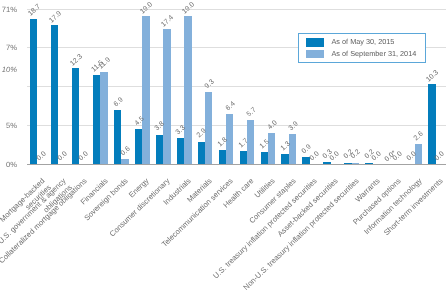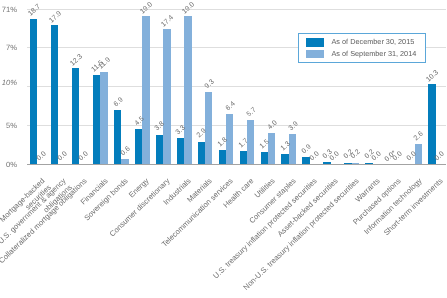--- a/index.html
+++ b/index.html
@@ -37,21 +37,21 @@
   <div class="plot" id="grid-layer">
       <div class="axisline" style="left: 27px; top: 164px; width: 419px;"></div>
       <div class="gridline" style="left: 27px; top: 125px; width: 419px;"></div>
       <div class="gridline" style="left: 27px; top: 86px; width: 419px;"></div>
       <div class="gridline" style="left: 27px; top: 47px; width: 419px;"></div>
       <div class="gridline" style="left: 27px; top: 9px; width: 419px;"></div>
     </div>
   <div class="plot" id="ytick-layer">
       <div class="ytick" style="left: 0px; width: 17px; top: 161.1px;">0%</div>
       <div class="ytick" style="left: 0px; width: 17px; top: 122.2px;">5%</div>
-      <div class="ytick" style="left: 0px; width: 17px; top: 79px; font-style: italic;">10%</div>
+      <div class="ytick" style="left: 0px; width: 17px; top: 66px; font-style: italic;">10%</div>
       <div class="ytick" style="left: 0px; width: 17px; top: 44.4px;">7%</div>
       <div class="ytick" style="left: 0px; width: 17px; top: 5.5px;">71%</div>
     </div>
   <div class="plot" id="bar-layer">
       <div class="bar" style="left: 30.075px; width: 7.4px; top: 18.614px; height: 145.486px; background: rgb(3, 125, 188);"></div>
       <div class="bar" style="left: 51.025px; width: 7.4px; top: 24.838px; height: 139.262px; background: rgb(3, 125, 188);"></div>
       <div class="bar" style="left: 71.975px; width: 7.4px; top: 68.406px; height: 95.694px; background: rgb(3, 125, 188);"></div>
       <div class="bar" style="left: 92.925px; width: 7.4px; top: 74.63px; height: 89.47px; background: rgb(3, 125, 188);"></div>
       <div class="bar" style="left: 100.325px; width: 7.4px; top: 71.518px; height: 92.582px; background: rgb(131, 176, 219);"></div>
       <div class="bar" style="left: 113.875px; width: 7.4px; top: 110.418px; height: 53.682px; background: rgb(3, 125, 188);"></div>
@@ -184,20 +184,20 @@
       </div>
       <div class="catlabel" style="left: 258.725px; top: 177.1px;">
         <div>Short-term investments</div>
       </div>
     </div>
 
   <div class="legend"></div>
 
   <div class="legend-row" id="legend-row-0">
     <span class="legend-sw" id="legend-sw-0" style="background: rgb(3, 125, 188);"></span>
-    <span class="legend-tx">As of December 30, 2015</span>
+    <span class="legend-tx">As of May 30, 2015</span>
   </div>
   <div class="legend-row" id="legend-row-1">
     <span class="legend-sw" id="legend-sw-1" style="background: rgb(131, 176, 219);"></span>
     <span class="legend-tx">As of September 31, 2014</span>
   </div>
 
 </div>
 
 </body></html>

